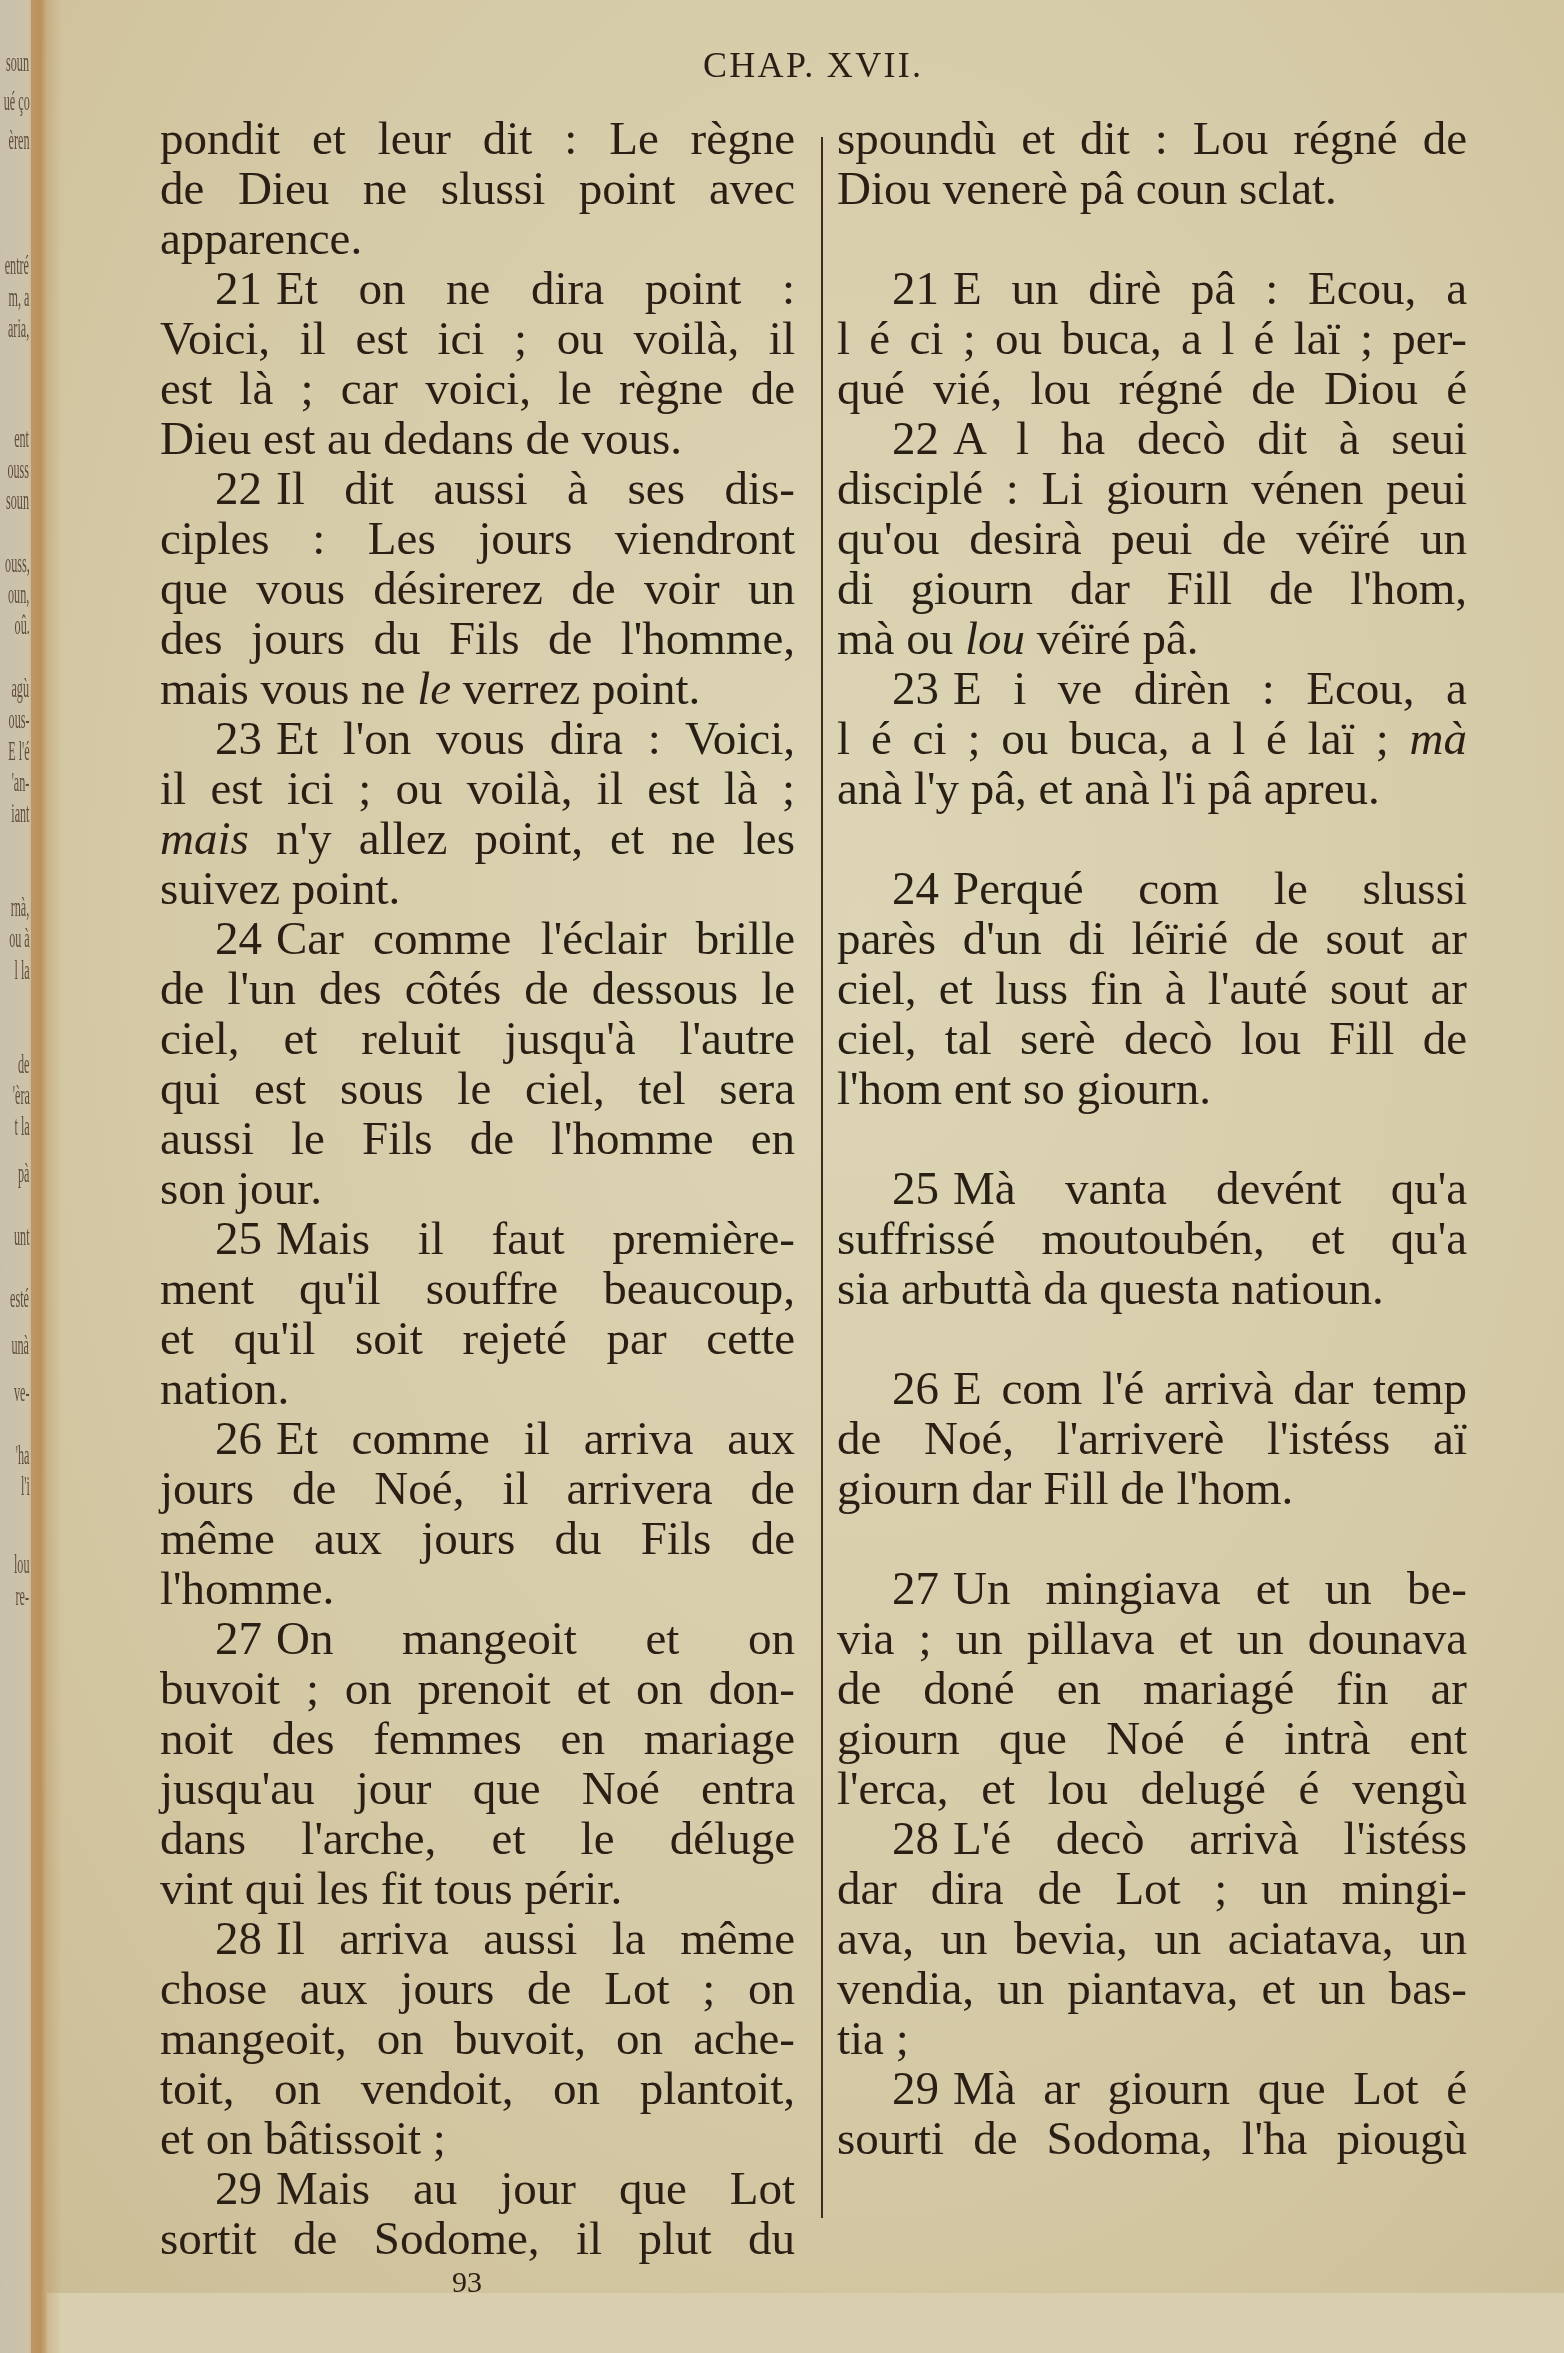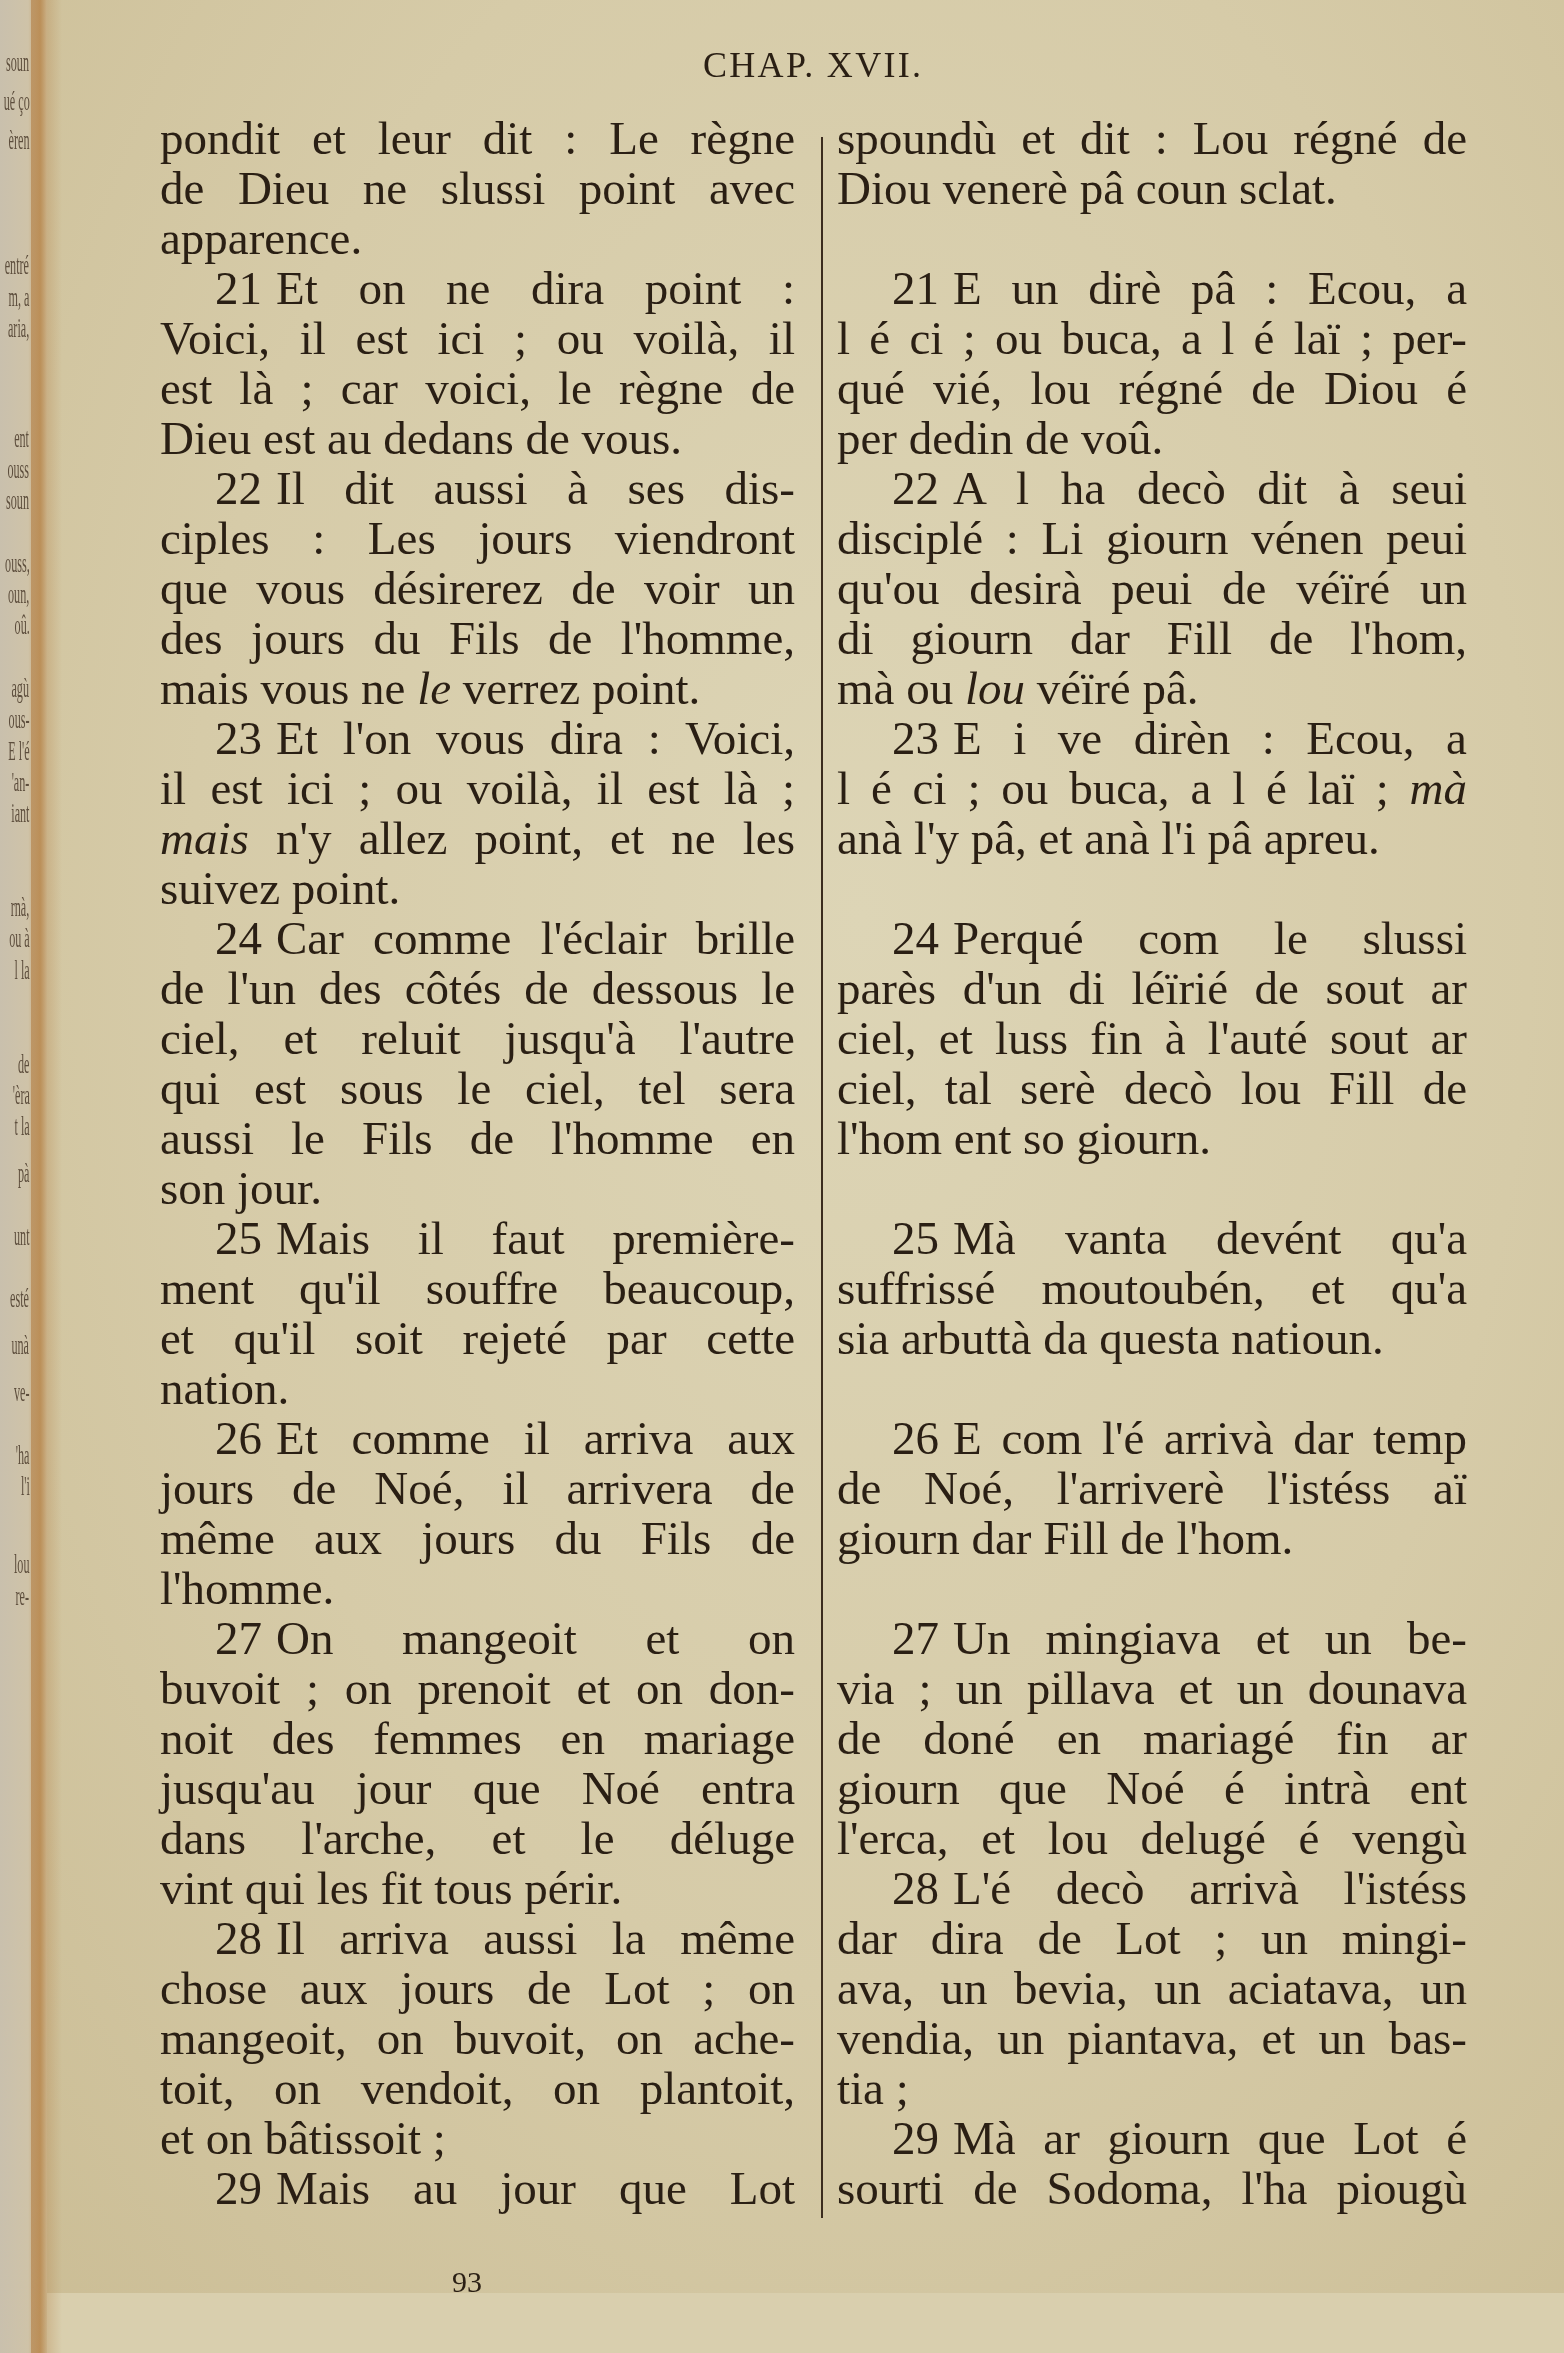--- a/index.html
+++ b/index.html
@@ -134,30 +134,30 @@
       <span class="line"><span>noit des femmes en mariage</span></span>
       <span class="line"><span>jusqu'au jour que Noé entra</span></span>
       <span class="line"><span>dans l'arche, et le déluge</span></span>
       <span class="line last"><span>vint qui les fit tous périr.</span></span>
       <span class="line indent"><span class="vnum">28</span><span>Il arriva aussi la même</span></span>
       <span class="line"><span>chose aux jours de Lot ; on</span></span>
       <span class="line"><span>mangeoit, on buvoit, on ache-</span></span>
       <span class="line"><span>toit, on vendoit, on plantoit,</span></span>
       <span class="line last"><span>et on bâtissoit ;</span></span>
       <span class="line indent"><span class="vnum">29</span><span>Mais au jour que Lot</span></span>
+      <span class="line"><span>sortit de Sodome, il plut du</span></span>
     </div>
   <div class="divider"></div>
   <div class="col right" id="col-right">
       <span class="line"><span>spoundù et dit : Lou régné de</span></span>
       <span class="line last"><span>Diou venerè pâ coun sclat.</span></span>
       <span class="blank"></span>
       <span class="line indent"><span class="vnum">21</span><span>E un dirè pâ : Ecou, a</span></span>
       <span class="line"><span>l é ci ; ou buca, a l é laï ; per-</span></span>
       <span class="line"><span>qué vié, lou régné de Diou é</span></span>
-      <span class="line last"><span>per dedin de voû.</span></span>
       <span class="line indent"><span class="vnum">22</span><span>A l ha decò dit à seui</span></span>
       <span class="line"><span>disciplé : Li giourn vénen peui</span></span>
       <span class="line"><span>qu'ou desirà peui de véïré un</span></span>
       <span class="line"><span>di giourn dar Fill de l'hom,</span></span>
       <span class="line last"><span>mà ou </span><em>lou</em><span> véïré pâ.</span></span>
       <span class="line indent"><span class="vnum">23</span><span>E i ve dirèn : Ecou, a</span></span>
       <span class="line"><span>l é ci ; ou buca, a l é laï ; </span><em>mà</em></span>
       <span class="line last"><span>anà l'y pâ, et anà l'i pâ apreu.</span></span>
       <span class="blank"></span>
       <span class="line indent"><span class="vnum">24</span><span>Perqué com le slussi</span></span>

